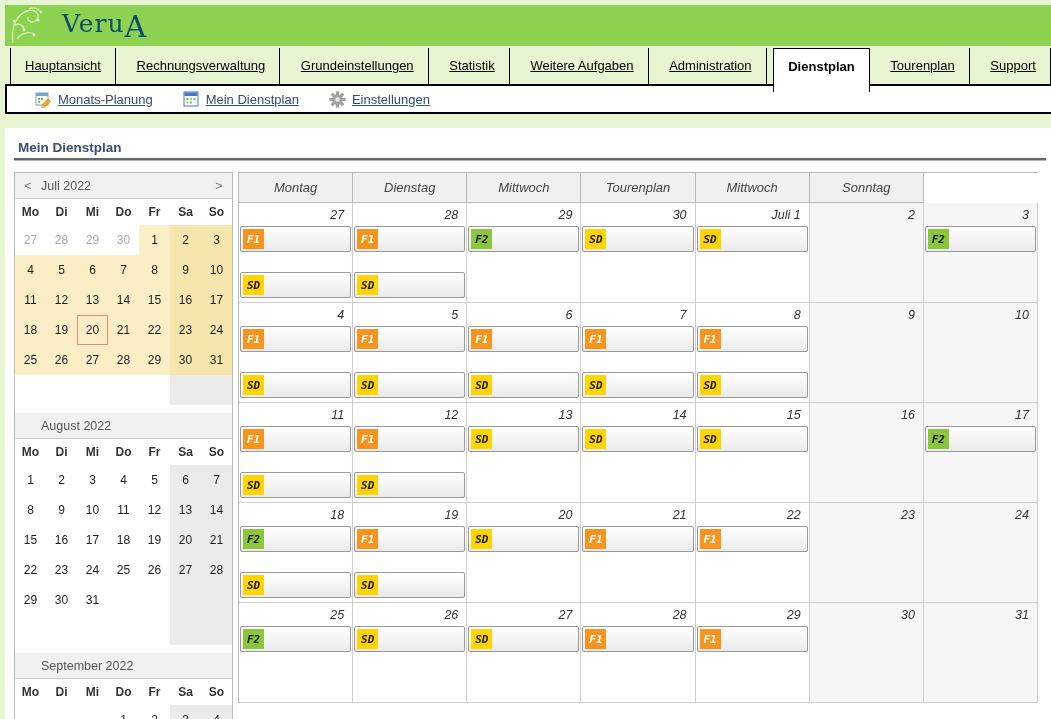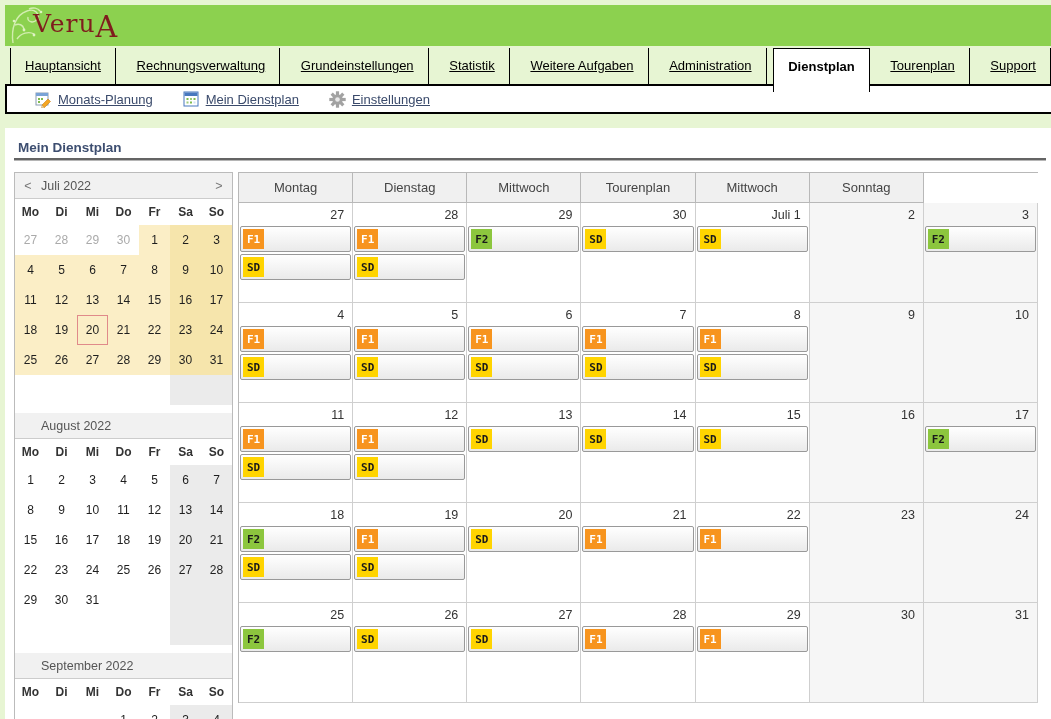--- a/index.html
+++ b/index.html
@@ -10,23 +10,23 @@
     position: relative;
   }
 
   
   #topbar {
     position: absolute; left: 5px; top: 5px; width: 1046px; height: 41px;
     background: #8CD14F; overflow: hidden;
   }
   .flourish { position: absolute; left: 2px; top: 0; }
   .logo {
-    position: absolute; left: 28px; top: 4px;
+    position: absolute; left: 57px; top: 4px;
     font-family: "DejaVu Serif", serif;
-    font-size: 25px; color: #7f1d1d; letter-spacing: 1px;
+    font-size: 25px; color: #0c4a6e; letter-spacing: 1px;
   }
   .logo .logo-last { font-size: 30px; vertical-align: -5px; }
 
   
   #tabbar {
     position: absolute; left: 5px; top: 48px; width: 1046px; height: 38px;
     border-bottom: 2px solid #000;
     display: flex; align-items: flex-start; padding-left: 5px; justify-content: space-between;
   }
   .tab {
@@ -85,37 +85,37 @@
   }
   .mini-cell.we { background: #EBEBEB; }
   .mini-cell.hl { background: #FBEEC6; }
   .mini-cell.hl.we { background: #F6E5AC; }
   .mini-cell.out { color: #AAA; background: #fff; }
   .mini-cell.today { box-shadow: inset 0 0 0 1px #E08A8A; }
 
   
   #roster-calendar {
     position: absolute; left: 233px; top: 44px; width: 800px;
-    border-left: 1px solid #B8B8B8; border-top: 1px solid #B8B8B8;
+    border-left: 1px solid #B8B8B8; border-top: 1px solid #B8B8B8; font-style: italic;
   }
   .roster-row { display: grid; grid-template-columns: repeat(7, 1fr); }
   .roster-hcell {
     height: 30px; line-height: 29px; text-align: center;
     background: #F0F0F0; font-size: 13px; color: #444;
     border-right: 1px solid #B8B8B8; border-bottom: 1px solid #B8B8B8;
   }
   .roster-cell {
     height: 100px; background: #fff;
     border-right: 1px solid #CFCFCF; border-bottom: 1px solid #CFCFCF;
     overflow: hidden;
   }
   .roster-cell.we { background: #F6F6F6; }
   .daynum { text-align: right; padding: 5px 8px 2px 0; font-size: 12.5px; color: #333; height: 23px; }
   .bar {
-    height: 26px; margin: 0 1px 2px 1px; padding: 2px;
+    height: 26px; margin: 0 1px 20px 1px; padding: 2px;
     border: 1px solid #999; border-radius: 2px;
     background: linear-gradient(180deg, #FFFFFF 0%, #EAEAEA 100%);
     display: flex; align-items: center; cursor: pointer;
   }
   .badge {
     min-width: 21px; height: 100%;
     display: flex; align-items: center; justify-content: center;
     font-family: "DejaVu Sans Mono", monospace; font-size: 11px; font-weight: bold;
   }
 </style>

